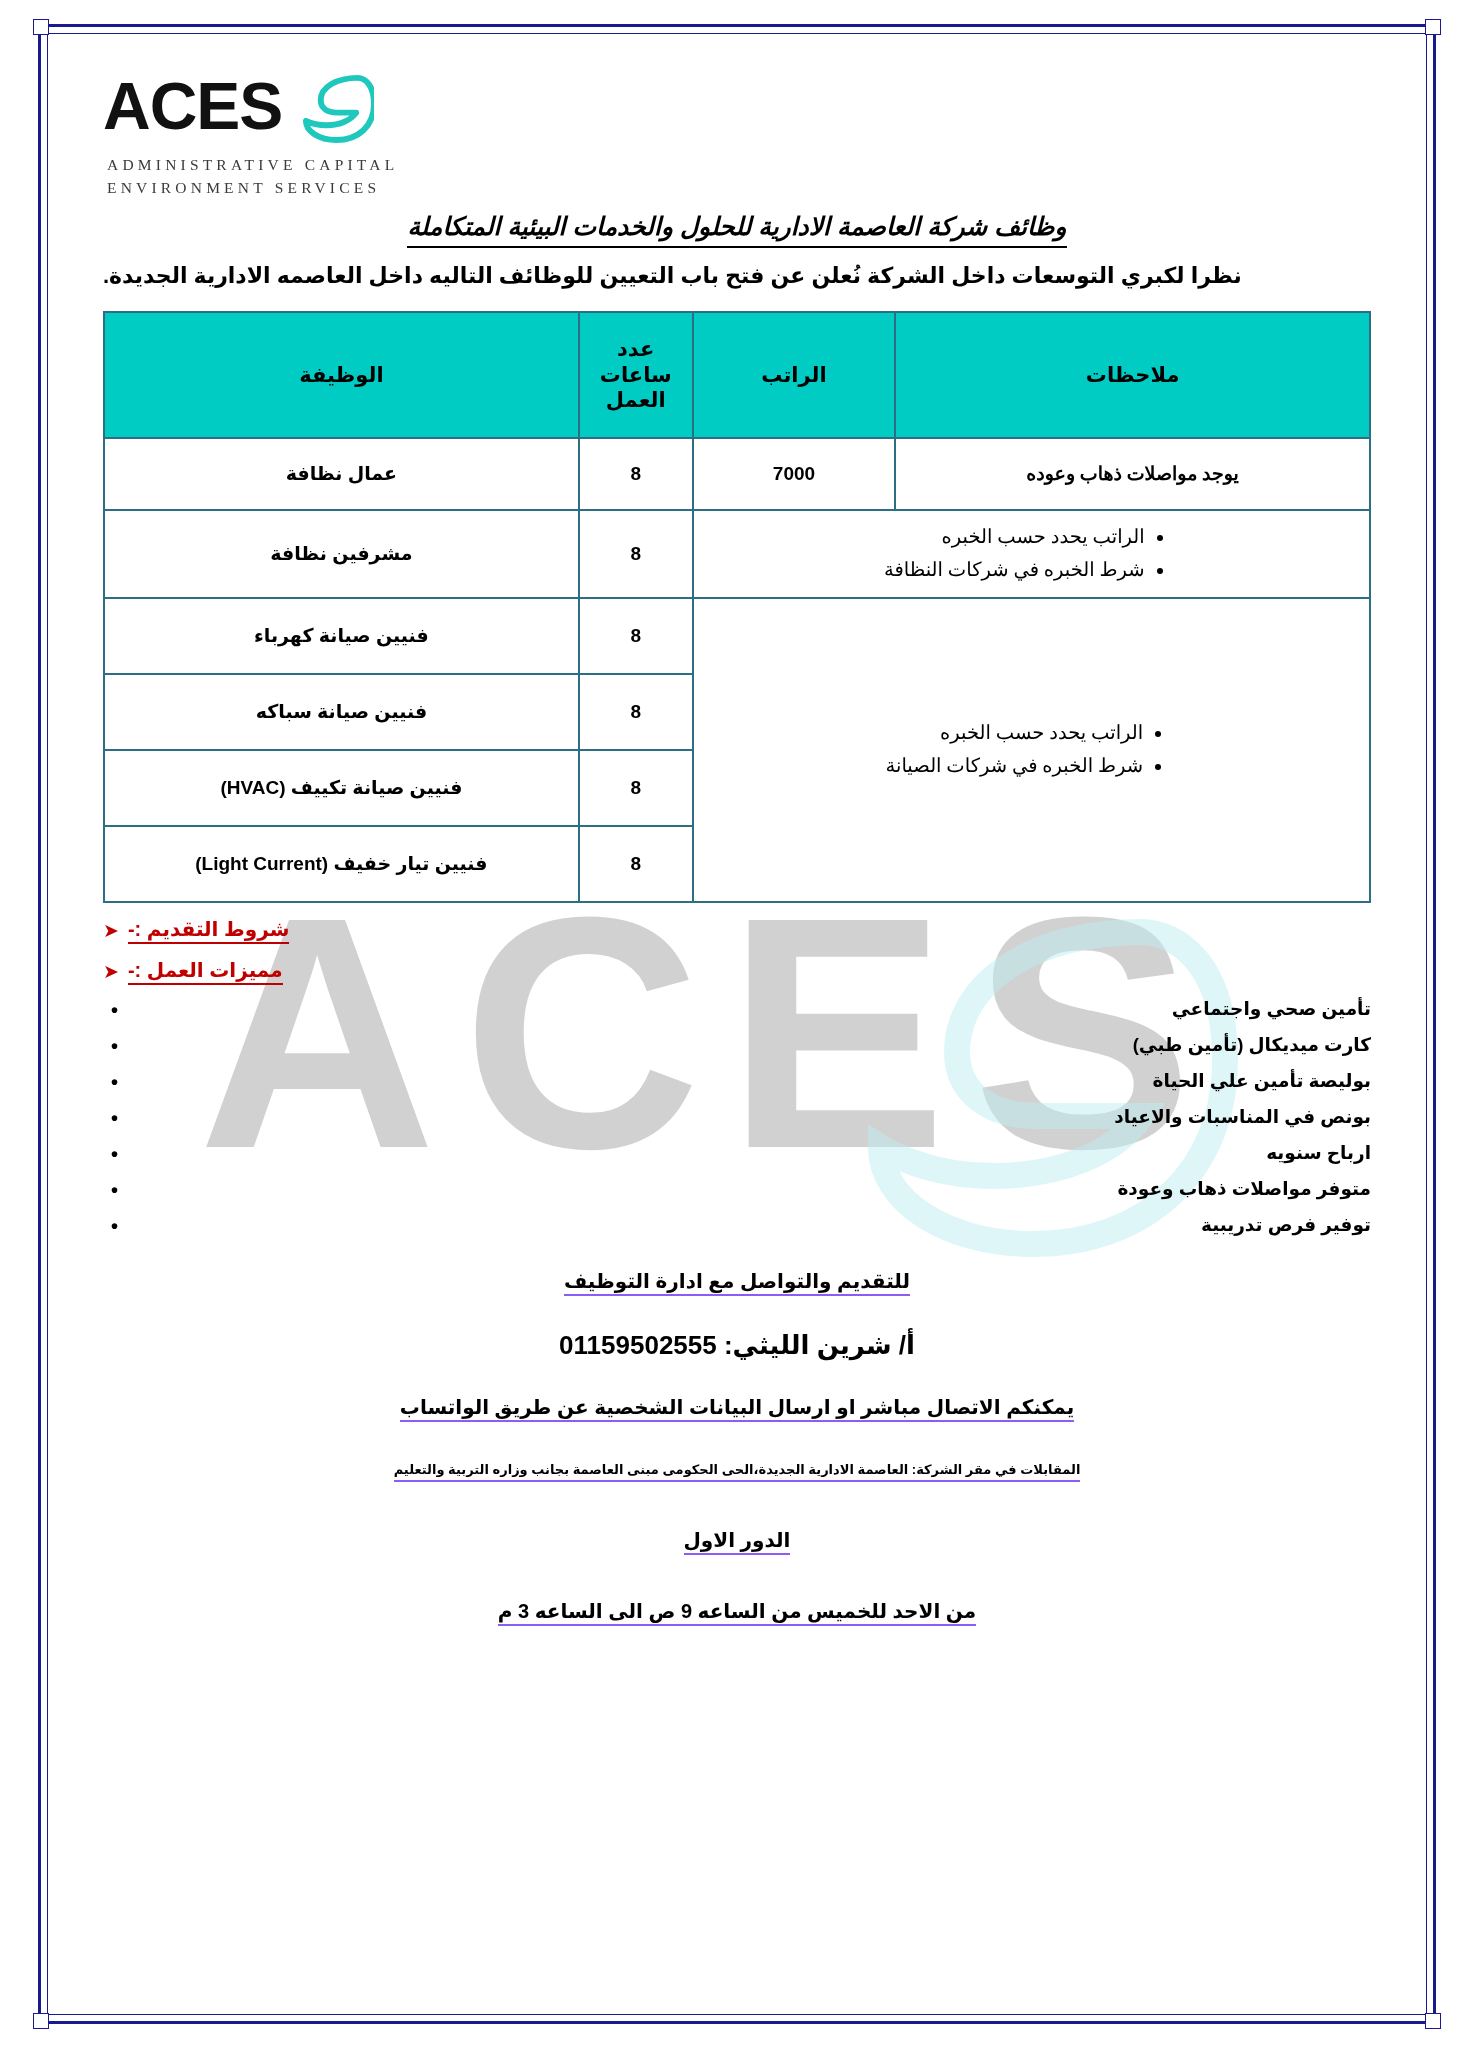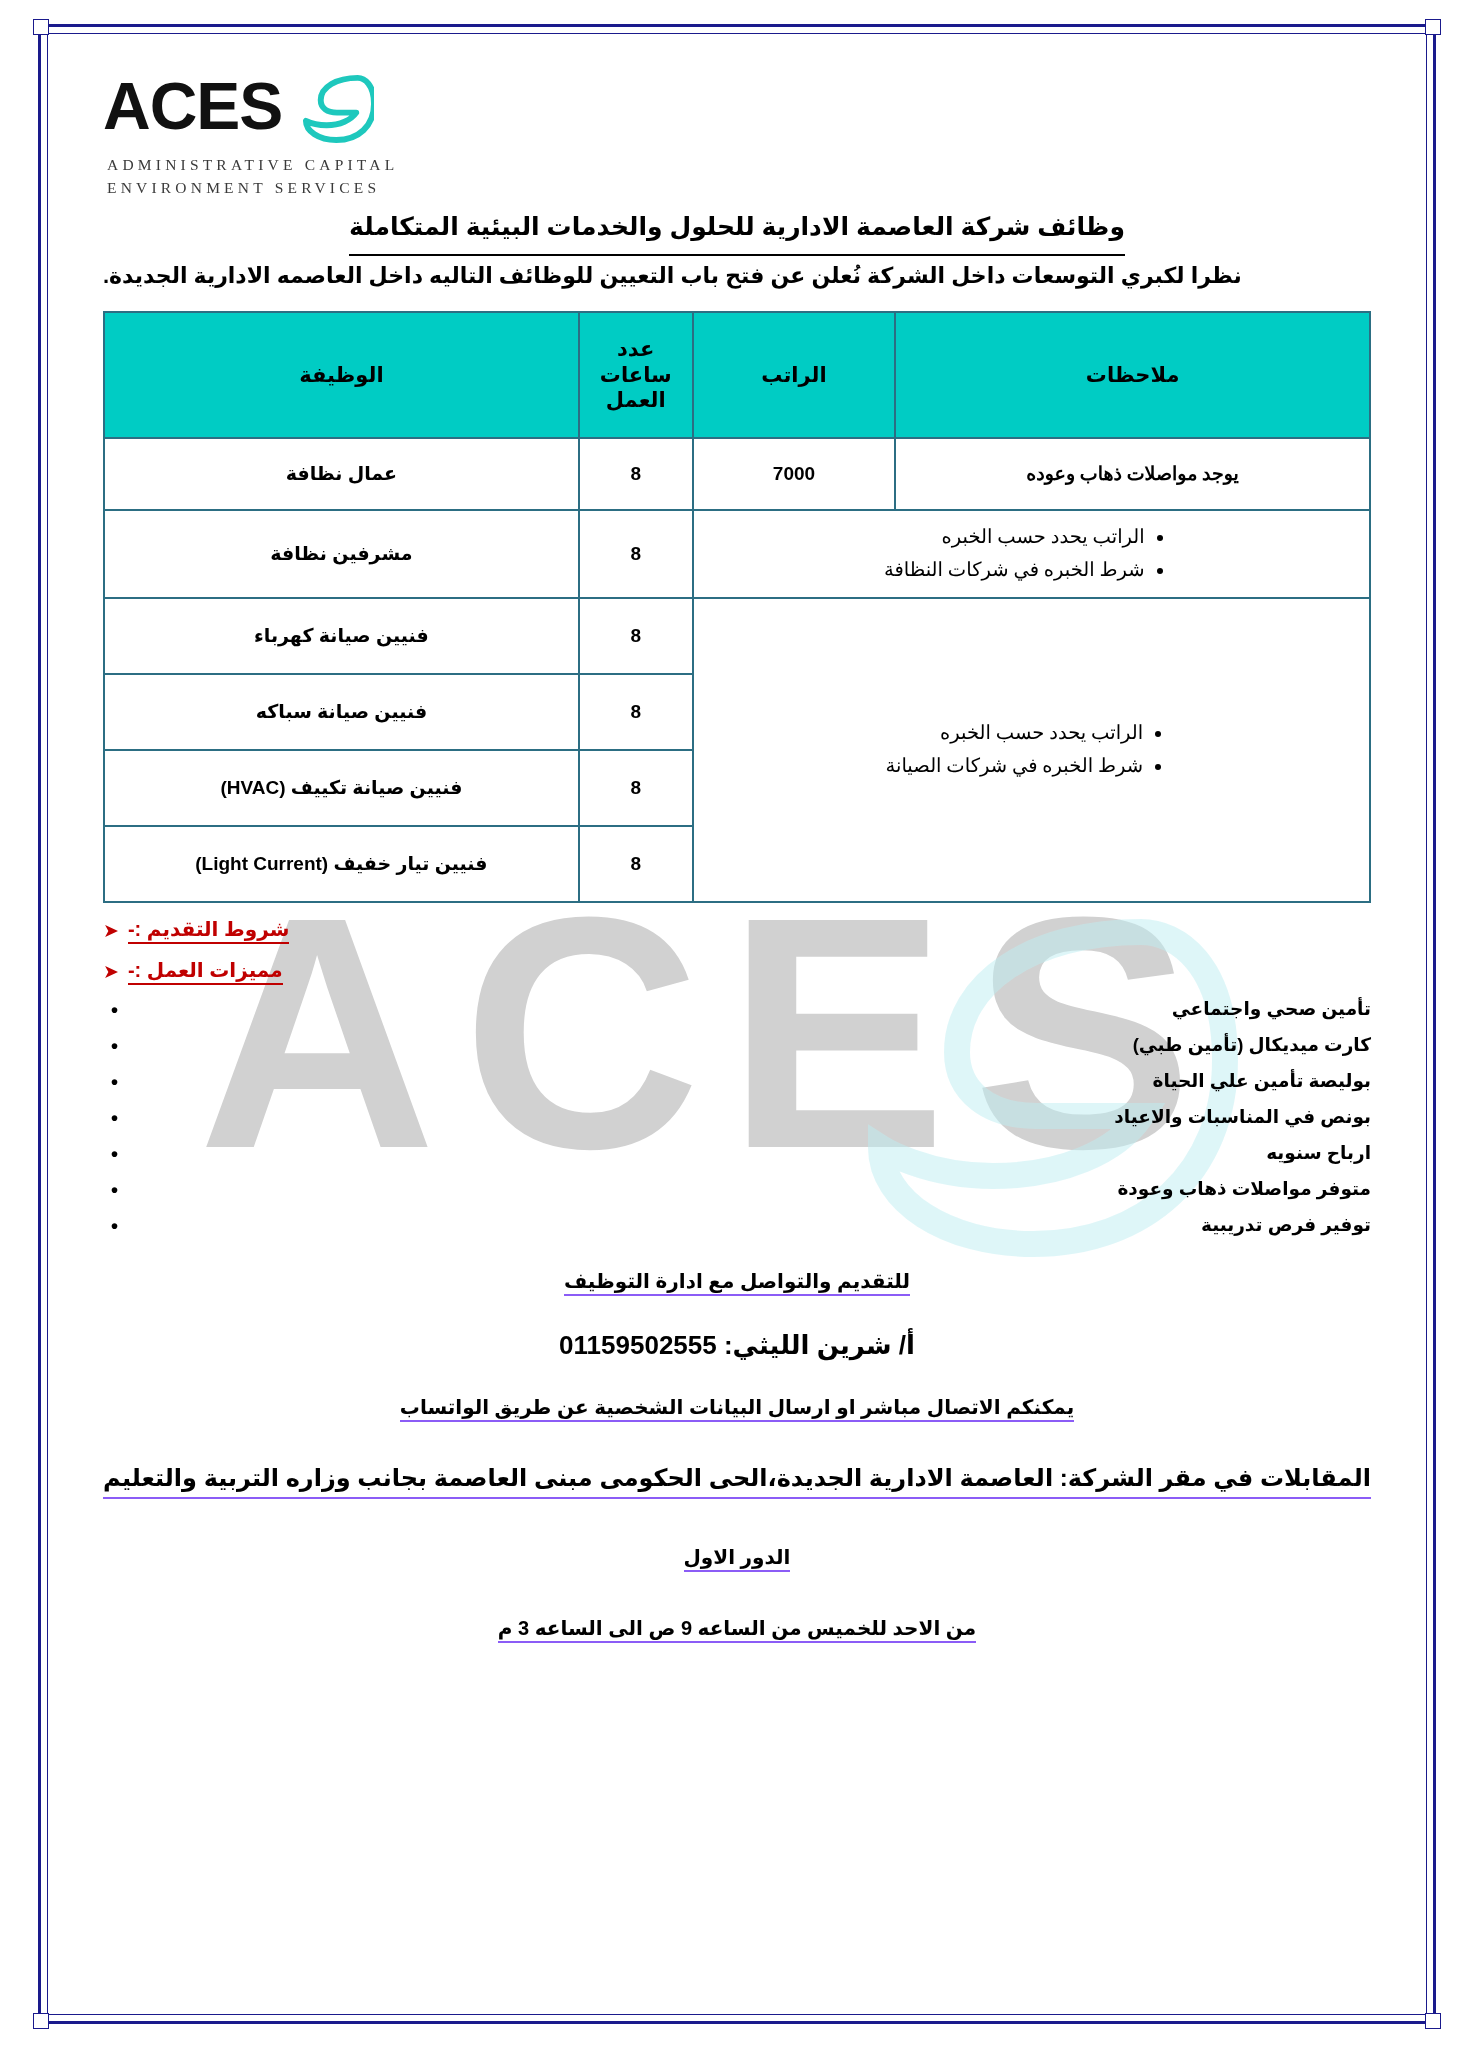--- a/index.html
+++ b/index.html
@@ -82,21 +82,21 @@
     line-height:1.5;
   }
 
   
   .doc-title{
     position:relative;z-index:2;
     text-align:center;margin-top:12px;
     font-family:"Liberation Sans","DejaVu Sans",sans-serif;
     font-weight:bold;font-size:25px;color:#000;
   }
-  .doc-title span{border-bottom:2.5px solid #000;padding-bottom:14px;}
+  .doc-title span{border-bottom:2.5px solid #000;padding-bottom:6px;font-style:italic;}
   .intro{
     position:relative;z-index:2;
     text-align:left;margin-top:22px;
     font-family:"Liberation Sans","DejaVu Sans",sans-serif;
     font-weight:bold;font-size:22px;color:#000;
   }
 
   
   table.jobs{
     position:relative;z-index:2;
@@ -158,21 +158,21 @@
     position:absolute;left:8px;top:0;
     font-size:20px;
   }
 
   
   .foot{position:relative;z-index:2;text-align:center;font-family:"Liberation Sans","DejaVu Sans",sans-serif;font-weight:bold;color:#000;}
   .foot .u{border-bottom:2px solid #8b5cf6;padding-bottom:1px;display:inline-block;}
   .f-apply{margin-top:26px;font-size:20px;}
   .f-contact{margin-top:34px;font-size:26px;}
   .f-whats{margin-top:34px;font-size:20px;}
-  .f-addr{margin-top:38px;font-size:24px;line-height:1.5;}
+  .f-addr{margin-top:38px;font-size:13px;line-height:1.5;}
   .f-floor{margin-top:46px;font-size:20px;}
   .f-hours{margin-top:44px;font-size:20px;}
 </style>
 </head>
 <body>
 
 <div class="page-frame">
   <div class="page-frame-inner"></div>
   <div class="corner-tick ct-tl"></div>
   <div class="corner-tick ct-tr"></div>

